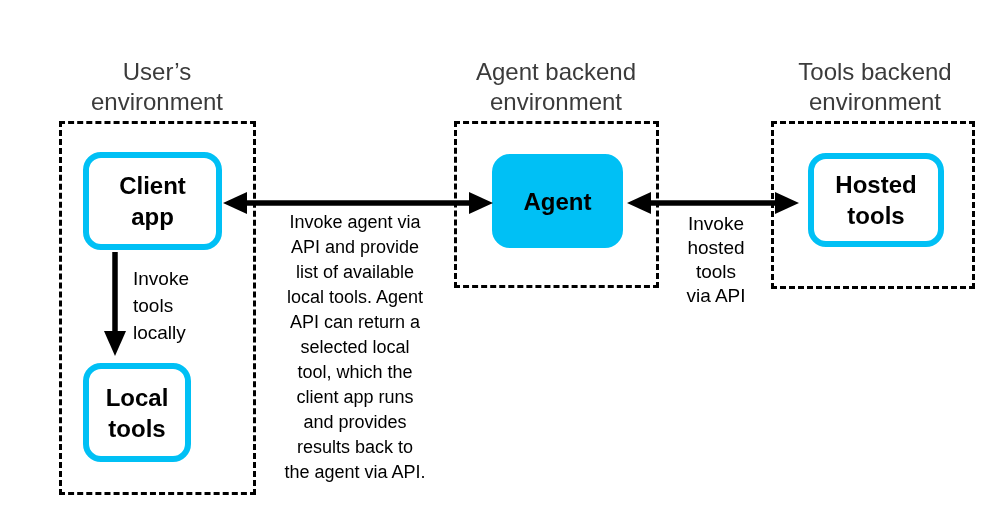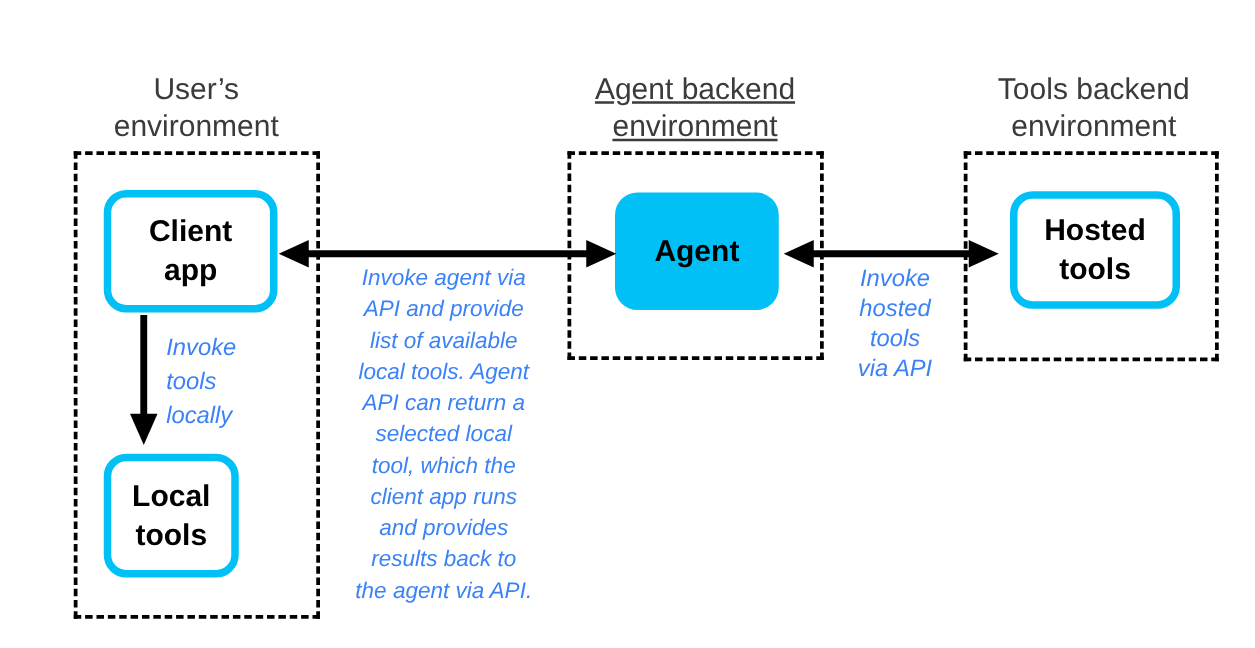--- a/index.html
+++ b/index.html
@@ -55,23 +55,22 @@
     font-weight: bold;
     line-height: 31px;
     color: #000000;
     white-space: pre-line;
   }
   .node.filled {
     background: #00c0f5;
   }
 
   .annotation {
-    color: #3b82f6;
+    color: #000000;
     white-space: pre-line;
-    font-style: italic;
   }
   .ann-local {
     left: 133px;
     top: 265px;
     font-size: 19px;
     line-height: 27px;
     text-align: left;
   }
   .ann-agent {
     left: 255px;
@@ -93,21 +92,21 @@
   svg.arrow { display: block; }
 </style>
 </head>
 <body>
 
 <div id="canvas">
 
 
   <div class="abs env-label" style="left:57px;">User’s
 environment</div>
-  <div class="abs env-label" style="left:456px;text-decoration:underline;">Agent backend
+  <div class="abs env-label" style="left:456px;">Agent backend
 environment</div>
   <div class="abs env-label" style="left:775px;">Tools backend
 environment</div>
 
   <div class="abs dashed-box" style="left:59px; top:121px; width:197px; height:374px;"></div>
   <div class="abs dashed-box" style="left:454px; top:121px; width:205px; height:167px;"></div>
   <div class="abs dashed-box" style="left:771px; top:121px; width:204px; height:168px;"></div>
 
   <div class="abs node" style="left:83px; top:152px; width:139px; height:98px;">
     <span>Client

